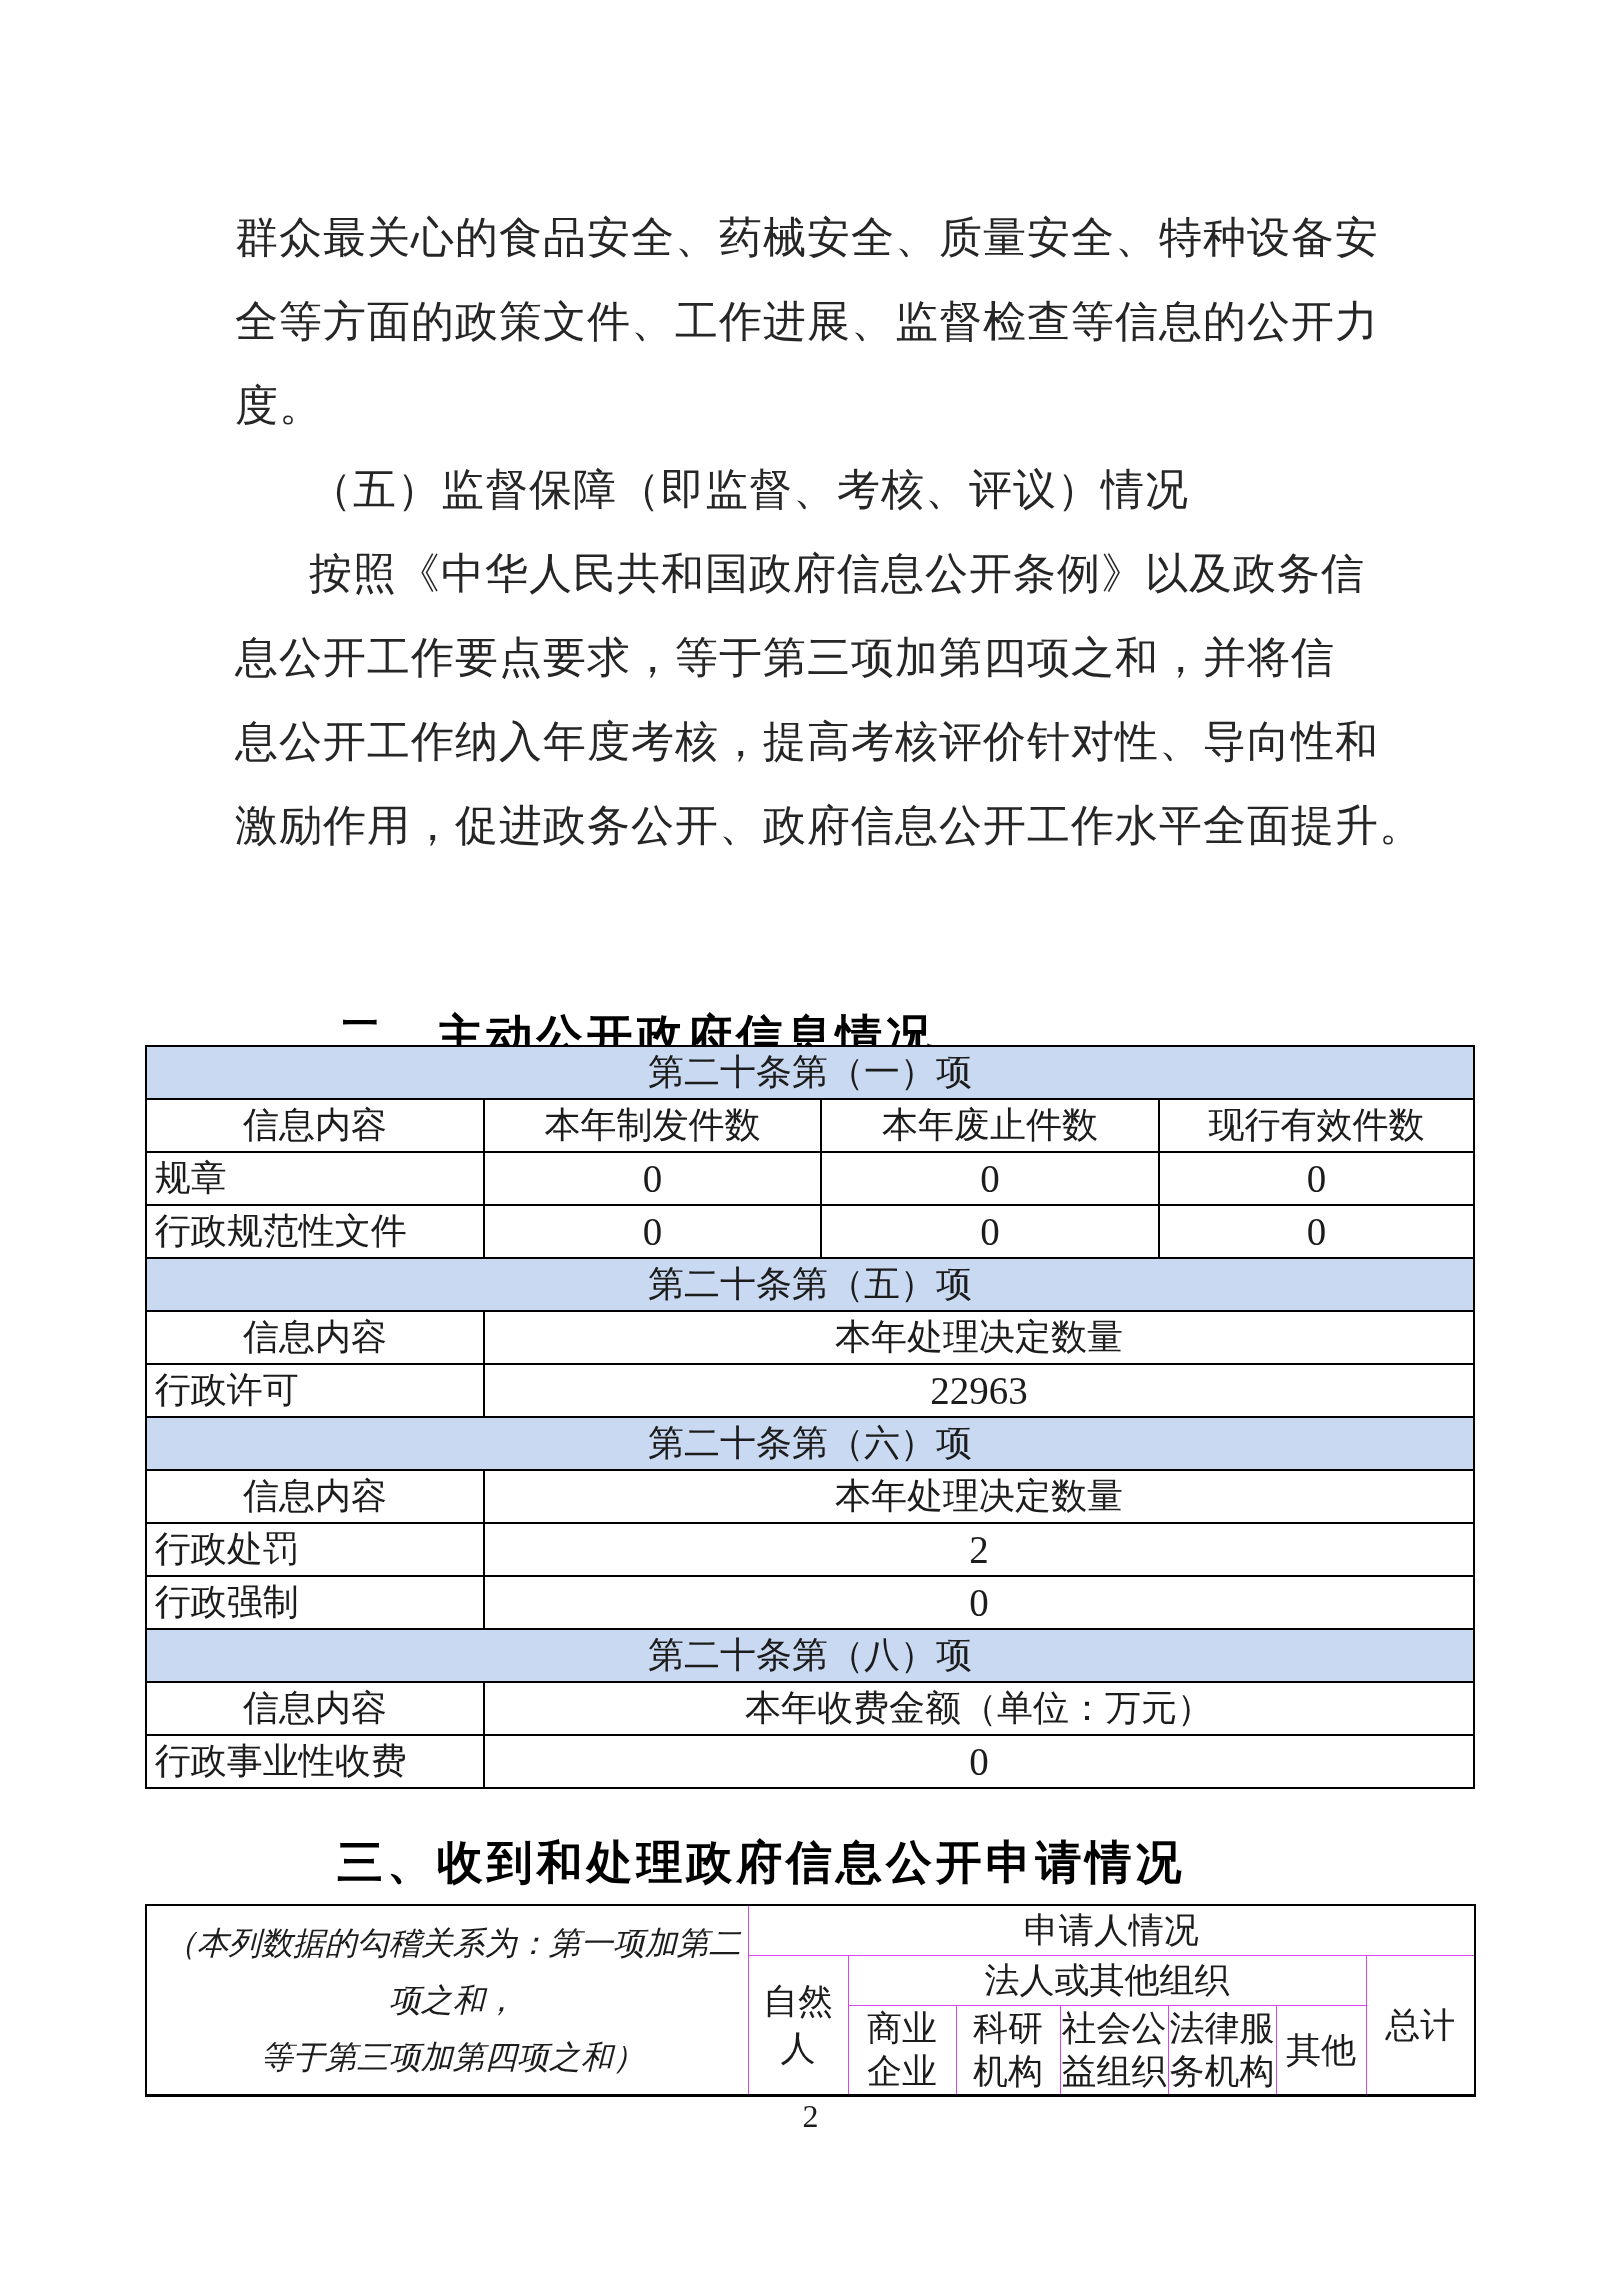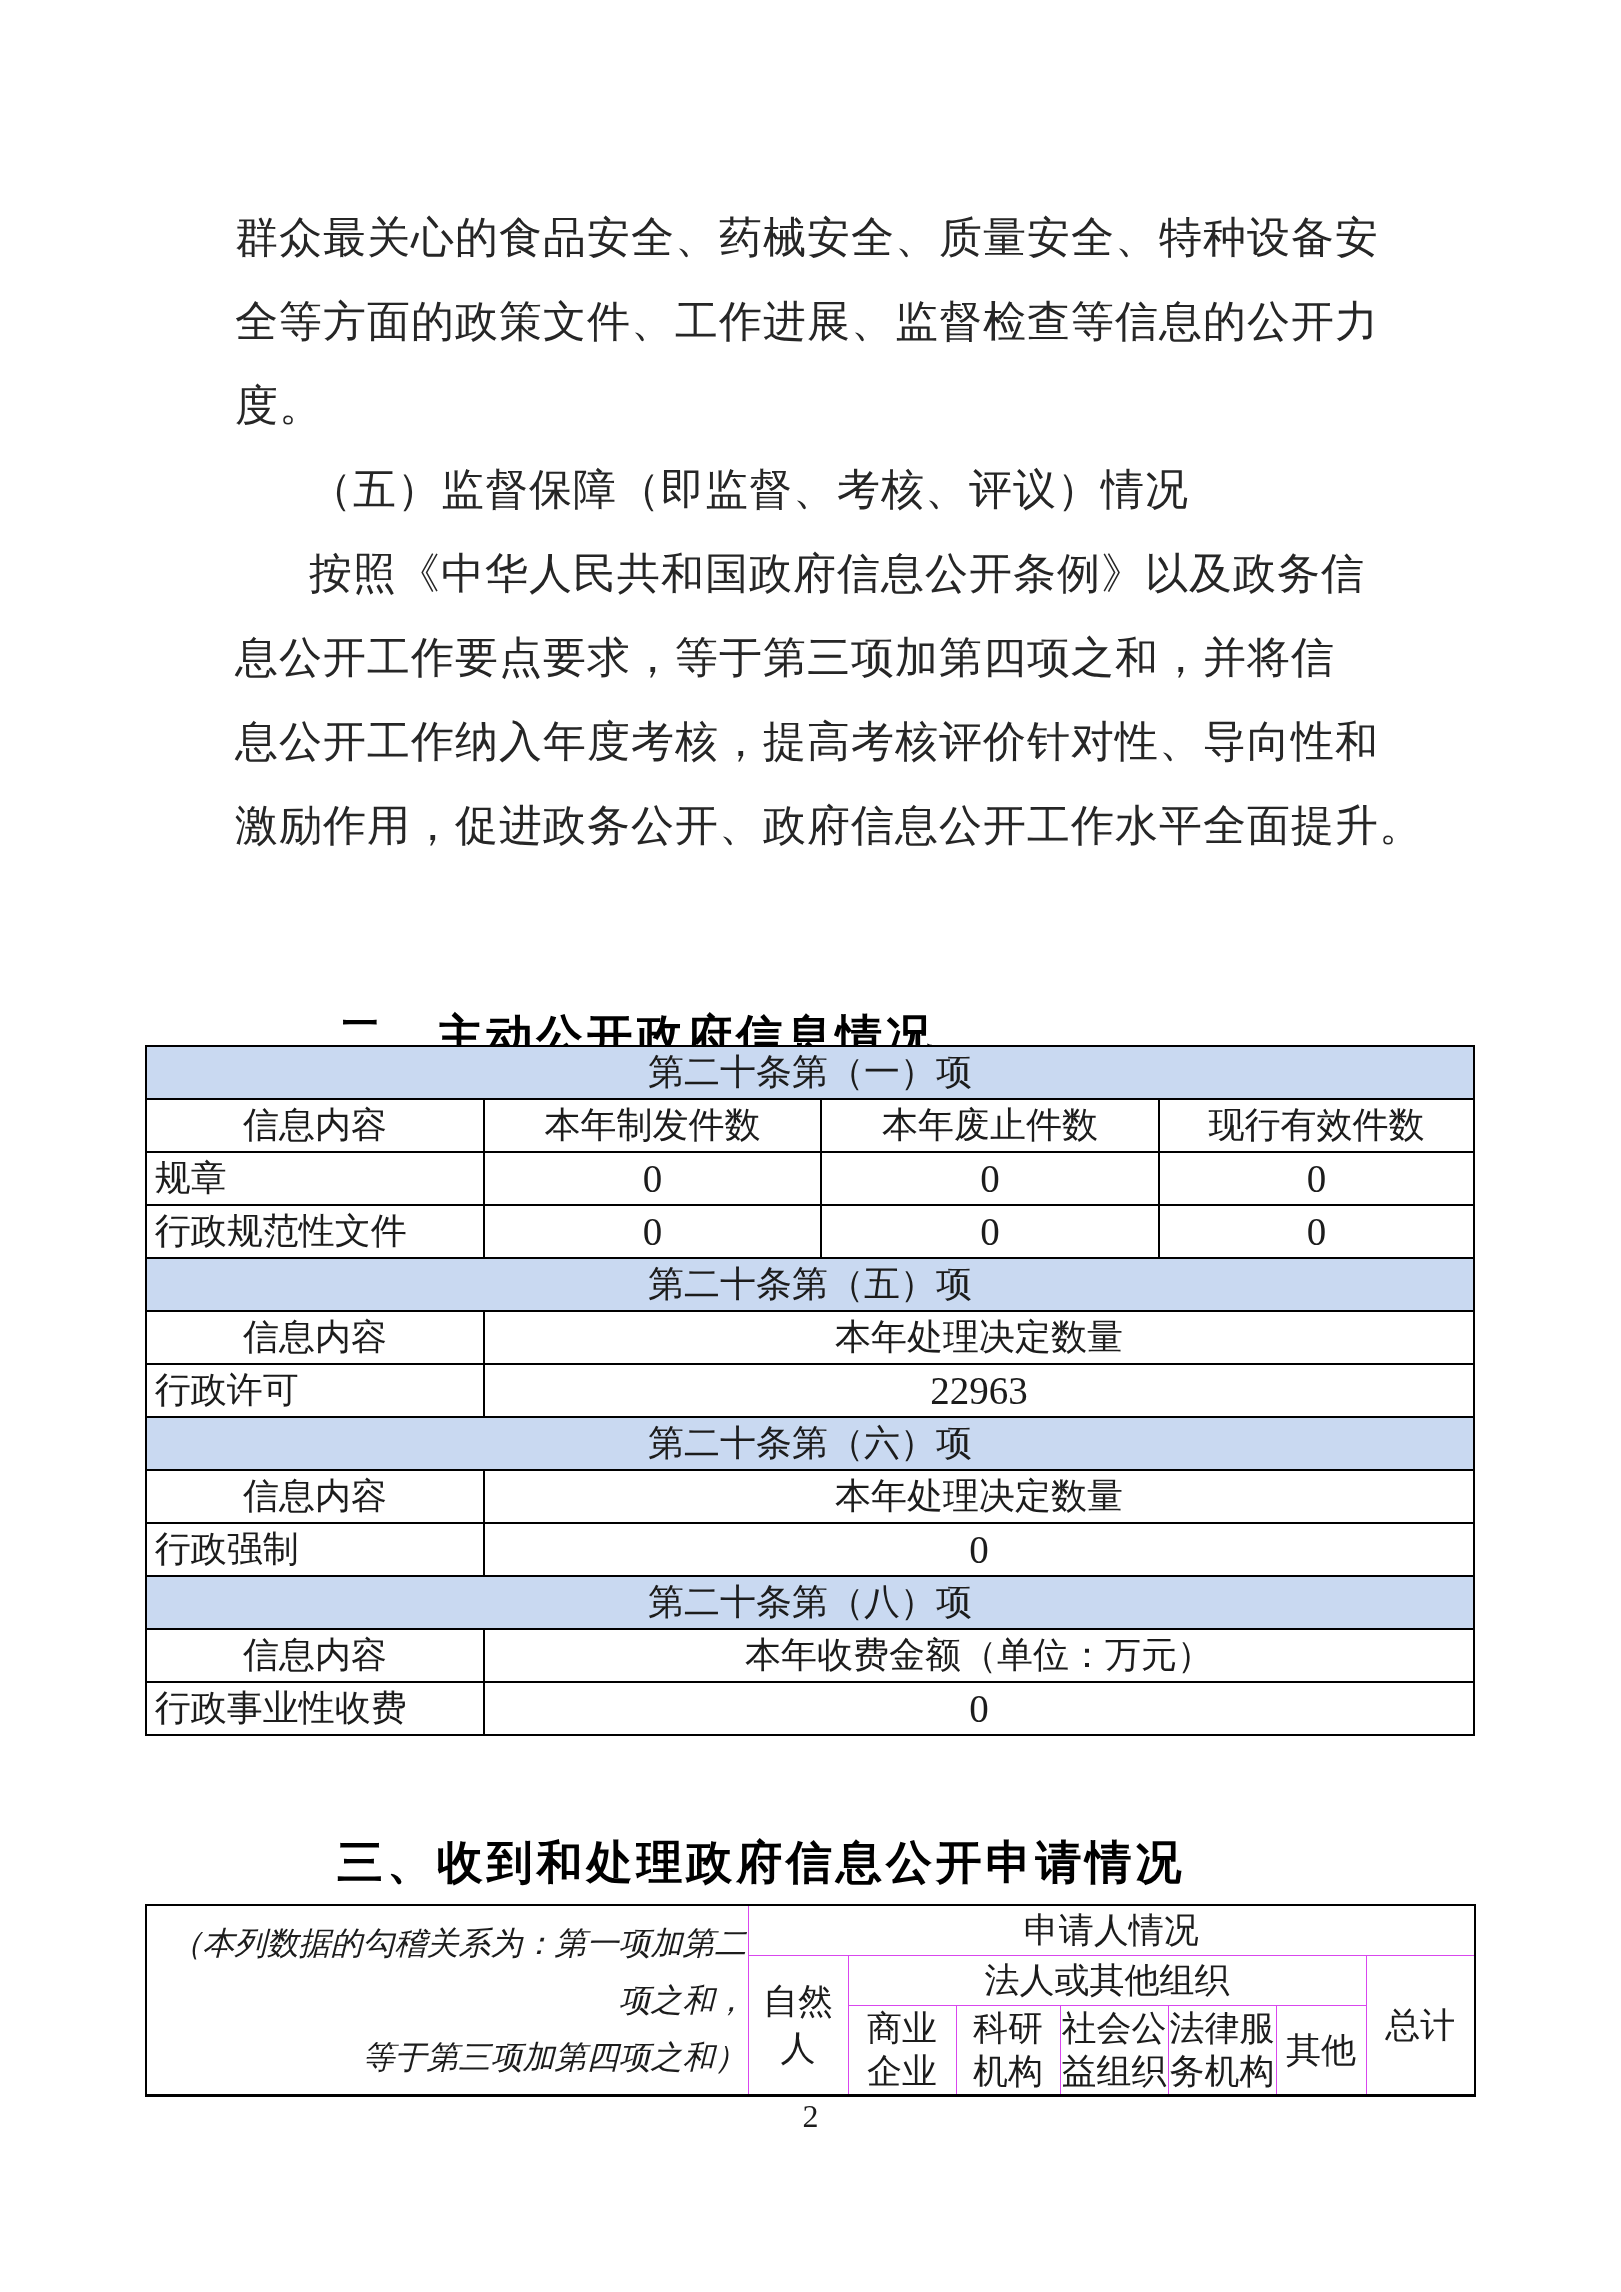--- a/index.html
+++ b/index.html
@@ -36,21 +36,21 @@
   #table1 td.blue{background:#c9d9f1;}
   #table1 td.rowlabel{text-align:left;padding-left:7.8px;}
   #table1 td.num{font-family:"Liberation Serif", serif;font-size:39px;letter-spacing:0;}
   
   #table2{top:1904px;width:1328px;border:2.9px solid #000;border-bottom-width:3.9px;}
   #table2 td{
     border:1px solid #d946ef;font-size:35px;text-align:center;vertical-align:middle;
     color:#1c1c1c;
   }
   #table2 td.note{
-    text-align:right;padding-left:11.8px;font-style:italic;font-size:32px;
+    text-align:center;padding-left:11.8px;font-style:italic;font-size:32px;
     line-height:57px;letter-spacing:0px;
   }
   #table2 .r1{height:42px;}
   #table2 .r2{height:42px;}
   #table2 .r3{height:82px;}
   #table2 .two-line div{line-height:43px;}
   
   .page-num{
     position:absolute;left:0;top:2098px;width:1621px;text-align:center;
     font-family:"Liberation Serif", serif;font-size:32px;color:#1c1c1c;
@@ -115,20 +115,24 @@
       <td colspan="3" class="num">22963</td>
     </tr>
     <tr>
       <td class="blue" colspan="4">第二十条第（六）项</td>
     </tr>
     <tr>
       <td>信息内容</td>
       <td colspan="3">本年处理决定数量</td>
     </tr>
     <tr>
+      <td class="rowlabel">行政处罚</td>
+      <td colspan="3" class="num">2</td>
+    </tr>
+    <tr>
       <td class="rowlabel">行政强制</td>
       <td colspan="3" class="num">0</td>
     </tr>
     <tr>
       <td class="blue" colspan="4">第二十条第（八）项</td>
     </tr>
     <tr>
       <td>信息内容</td>
       <td colspan="3">本年收费金额（单位：万元）</td>
     </tr>

